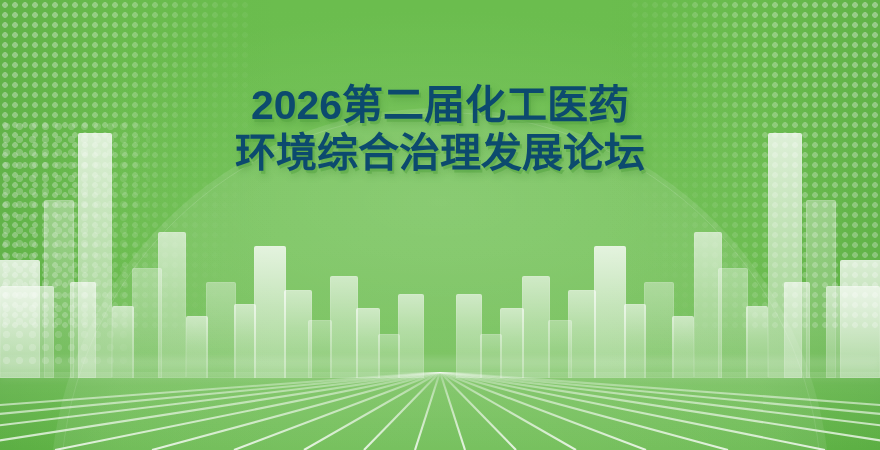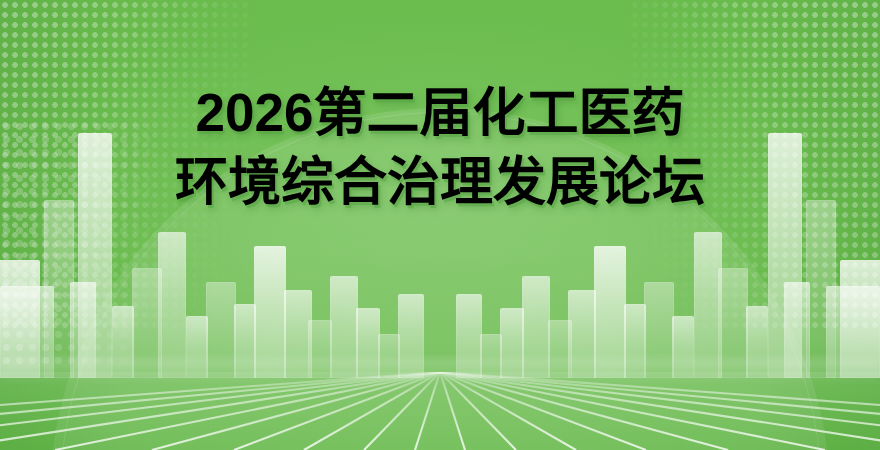--- a/index.html
+++ b/index.html
@@ -170,32 +170,32 @@
     top: 0;
     width: 880px;
     height: 450px;
     display: flex;
     flex-direction: column;
     align-items: center;
     justify-content: flex-start;
     pointer-events: none;
   }
   .title-line {
-    color: #000000;
+    color: #0c4a6e;
     font-weight: 700;
-    font-size: 53px;
+    font-size: 41px;
     line-height: 1.12;
     letter-spacing: 0px;
     text-shadow:
       2px 3px 0 rgba(86,166,66,0.55),
       3px 5px 7px rgba(60,130,45,0.35);
     white-space: nowrap;
   }
   #title1 { margin-top: 83px; }
-  #title2 { margin-top: 10px; }
+  #title2 { margin-top: 2px; }
 
   .subtitle {
     margin-top: 46px;
     color: #ffffff;
     font-weight: 400;
     font-size: 21px;
     letter-spacing: 0.5px;
     text-shadow: 1px 2px 4px rgba(60,130,45,0.40);
     white-space: nowrap;
   }

